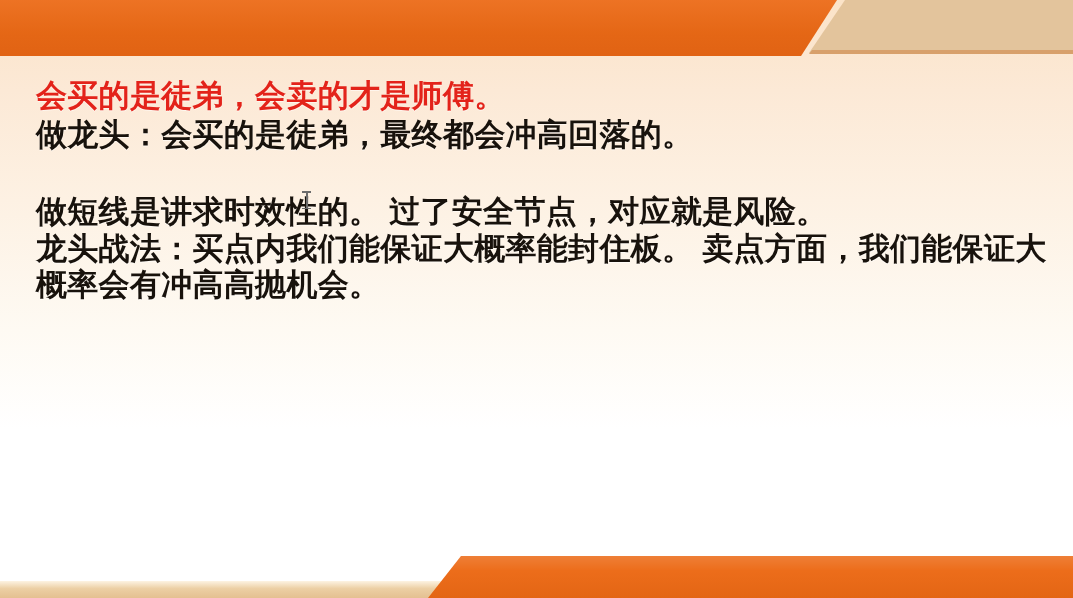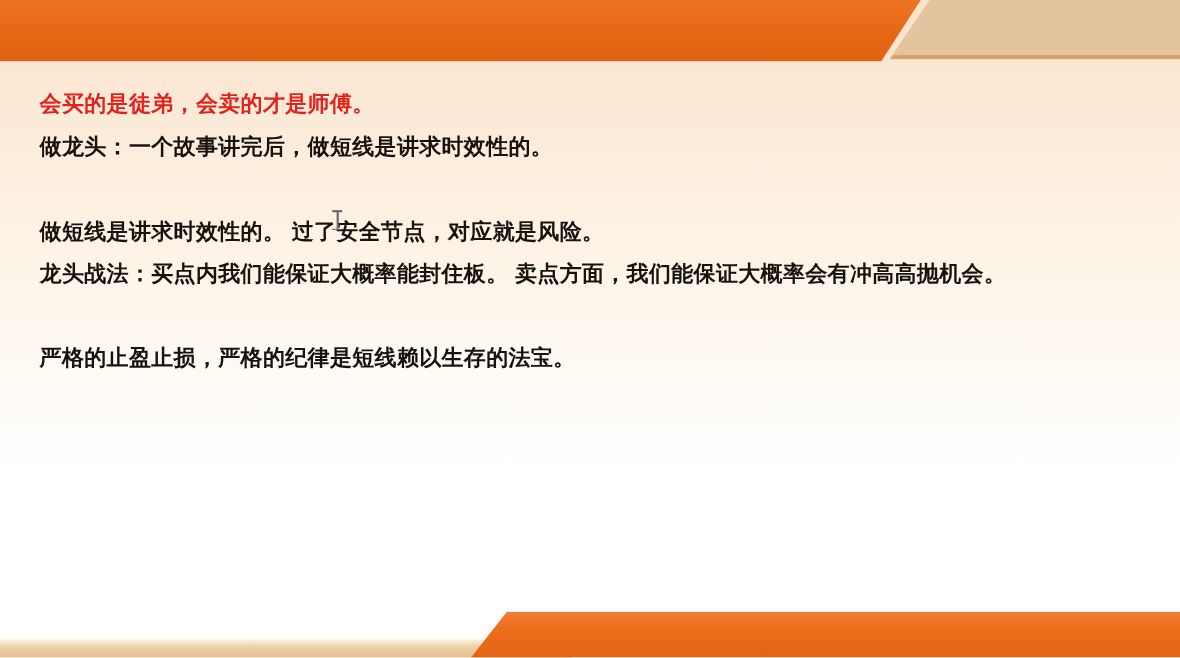--- a/index.html
+++ b/index.html
@@ -108,21 +108,21 @@
 
   
   .body-text {
     position: absolute;
     left: 36px;
     top: 76px;
     width: 1030px;
   }
 
   .line {
-    font-size: 20px;
+    font-size: 31px;
     line-height: 39px;
     font-weight: bold;
     color: #18120c;
     white-space: pre-wrap;
     letter-spacing: 0.3px;
     text-shadow: 0 1px 0 rgba(255,255,255,0.55);
   }
 
   .line.red {
     color: #e3231a;
@@ -172,31 +172,30 @@
 
   <div class="top-band"></div>
   <div class="top-band-shade"></div>
   <div class="top-tan"></div>
   <div class="top-tan-edge"></div>
 
   <div class="body-text">
 
     <div class="line red">会买的是徒弟，会卖的才是师傅。</div>
 
-    <div class="line">做龙头：一个故事讲完后，做短线是讲求时效性的。</div>
+    <div class="line">做龙头：会买的是徒弟，最终都会冲高回落的。</div>
 
     <div class="spacer-a"></div>
 
     <div class="line">做短线是讲求时效性的。 过了安全节点，对应就是风险。</div>
 
     <div class="line wrap">龙头战法：买点内我们能保证大概率能封住板。 卖点方面，我们能保证大概率会有冲高高抛机会。</div>
 
     <div class="spacer-b"></div>
 
-    <div class="line">严格的止盈止损，严格的纪律是短线赖以生存的法宝。</div>
   </div>
 
   <div class="ibeam">
     <div class="cap-t"></div>
     <div class="stem"></div>
     <div class="cap-b"></div>
   </div>
 
   <div class="bottom-beige"></div>
   <div class="bottom-orange"></div>

